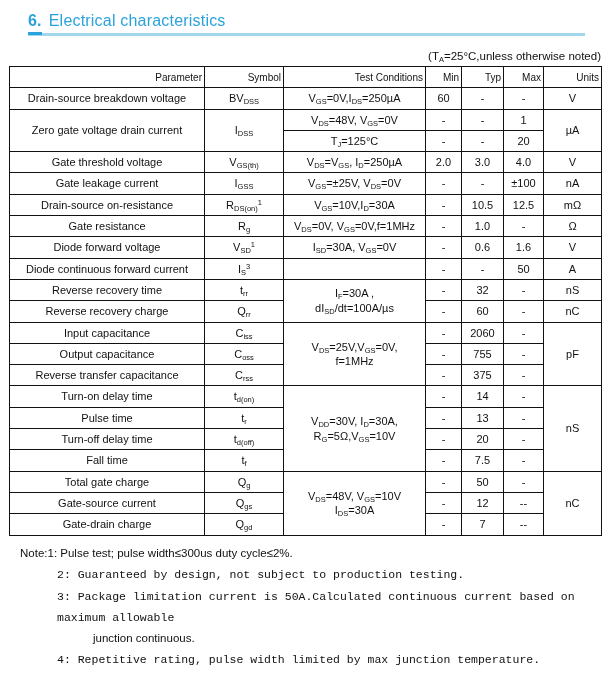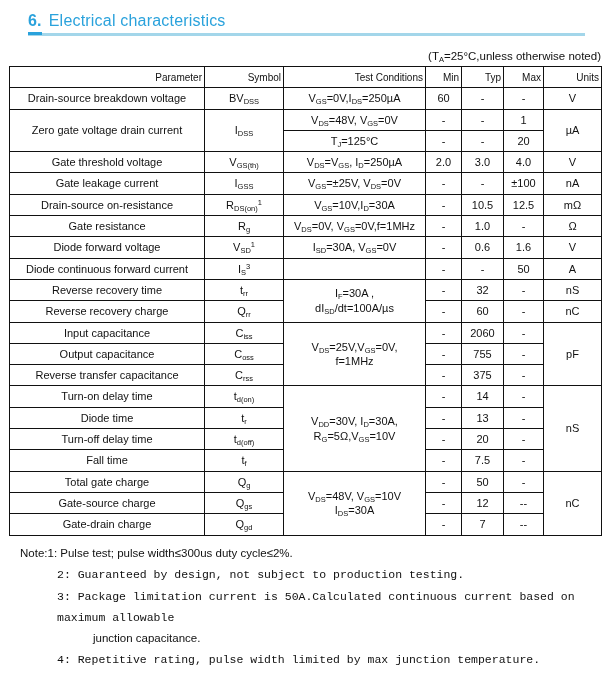--- a/index.html
+++ b/index.html
@@ -212,21 +212,21 @@
         <tr>
           <td class="cell-param">Turn-on delay time</td>
           <td class="cell-sym">t<sub>d(on)</sub></td>
           <td class="cell-cond" rowspan="4">V<sub>DD</sub>=30V, I<sub>D</sub>=30A,<br>R<sub>G</sub>=5Ω,V<sub>GS</sub>=10V</td>
           <td class="cell-val">-</td>
           <td class="cell-val">14</td>
           <td class="cell-val">-</td>
           <td class="cell-unit" rowspan="4">nS</td>
         </tr>
         <tr>
-          <td class="cell-param">Diode time</td>
+          <td class="cell-param">Pulse time</td>
           <td class="cell-sym">t<sub>r</sub></td>
           <td class="cell-val">-</td>
           <td class="cell-val">13</td>
           <td class="cell-val al-left">-</td>
         </tr>
         <tr>
           <td class="cell-param">Turn-off delay time</td>
           <td class="cell-sym">t<sub>d(off)</sub></td>
           <td class="cell-val">-</td>
           <td class="cell-val">20</td>
@@ -242,37 +242,37 @@
         <tr>
           <td class="cell-param">Total gate charge</td>
           <td class="cell-sym">Q<sub>g</sub></td>
           <td class="cell-cond" rowspan="3">V<sub>DS</sub>=48V, V<sub>GS</sub>=10V<br>I<sub>DS</sub>=30A</td>
           <td class="cell-val">-</td>
           <td class="cell-val">50</td>
           <td class="cell-val">-</td>
           <td class="cell-unit" rowspan="3">nC</td>
         </tr>
         <tr>
-          <td class="cell-param">Gate-source charge</td>
+          <td class="cell-param">Gate-source current</td>
           <td class="cell-sym">Q<sub>gs</sub></td>
           <td class="cell-val">-</td>
           <td class="cell-val">12</td>
           <td class="cell-val">--</td>
         </tr>
         <tr>
           <td class="cell-param">Gate-drain charge</td>
           <td class="cell-sym">Q<sub>gd</sub></td>
           <td class="cell-val">-</td>
           <td class="cell-val">7</td>
           <td class="cell-val">--</td>
         </tr>
       </tbody>
   </table>
 
   <div class="notes">
     <div>Note:1: Pulse test; pulse width≤300us duty cycle≤2%.</div>
     <div class="indent-1">2: Guaranteed by design, not subject to production testing.</div>
     <div class="indent-1">3: Package limitation current is 50A.Calculated continuous current based on maximum allowable</div>
-    <div class="indent-2">junction capacitance.</div>
+    <div class="indent-2">junction continuous.</div>
     <div class="indent-1">4: Repetitive rating, pulse width limited by max junction temperature.</div>
   </div>
 
 </div>
 
 </body></html>

